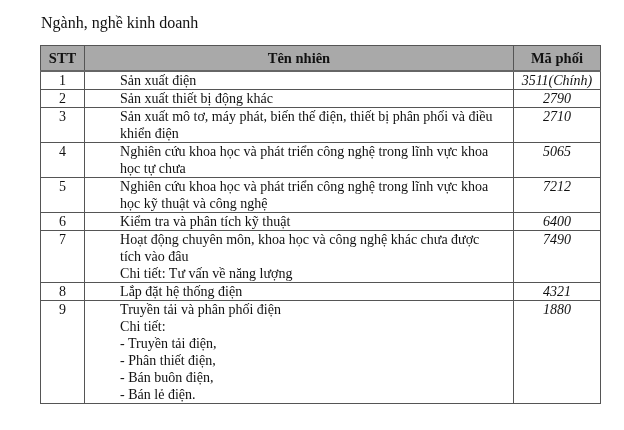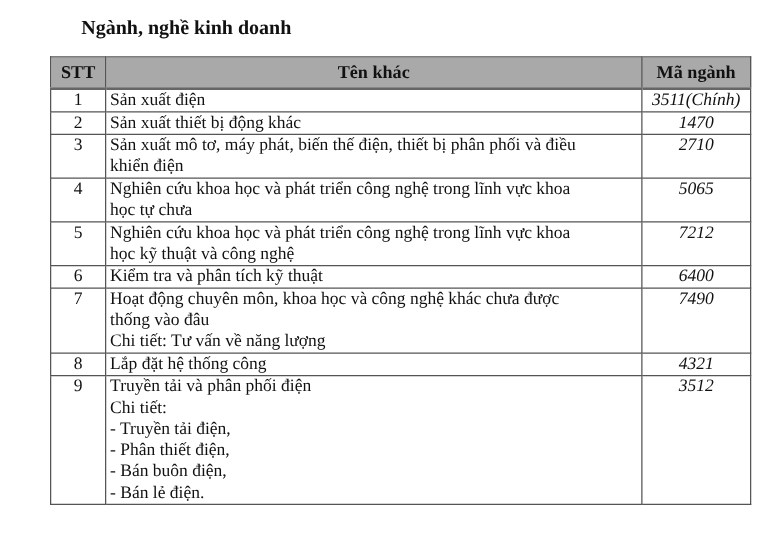--- a/index.html
+++ b/index.html
@@ -1,55 +1,55 @@
 <!DOCTYPE html>
 <html><head>
   <meta charset="utf-8">
   <style>
     html, body { margin: 0; padding: 0; background: #ffffff; }
     body { width: 624px; height: 430px; position: relative; overflow: hidden;
       font-family: "Liberation Serif", "DejaVu Serif", serif; color: #111; }
-    .title { position: absolute; left: 41px; top: 14px; font-size: 16px; font-weight: bold; margin-left: 24px; }
+    .title { position: absolute; left: 41px; top: 14px; font-size: 16px; font-weight: normal; }
     table { position: absolute; left: 40px; top: 45px; border-collapse: collapse; width: 561px;
       font-size: 14px; line-height: 17px; }
     td, th { border: 1px solid #555; padding: 0 3px; vertical-align: top; }
     thead th { background: #a9a9a9; font-weight: bold; height: 24px; vertical-align: middle;
       font-size: 14.5px; border-bottom: 2px solid #666; }
     td.stt { width: 37px; text-align: center; }
     td.name { width: 421px; }
     td.code { width: 80px; text-align: center; font-style: italic; margin-left: 36px; }
-    .line { display: block; }
+    .line { display: block; margin-left: 32px; }
   </style>
 </head>
 <body>
 
 <div class="title">Ngành, nghề kinh doanh</div>
 
 <table>
   <thead>
     <tr>
       <th>STT</th>
-      <th>Tên khác</th>
-      <th>Mã ngành</th>
+      <th>Tên nhiên</th>
+      <th>Mã phối</th>
     </tr>
   </thead>
   <tbody id="tbody">
       <tr>
         <td class="stt">1</td>
         <td class="name">
           <span class="line">Sản xuất điện</span>
         </td>
         <td class="code">3511(Chính)</td>
       </tr>
       <tr>
         <td class="stt">2</td>
         <td class="name">
           <span class="line">Sản xuất thiết bị động khác</span>
         </td>
-        <td class="code">1470</td>
+        <td class="code">2790</td>
       </tr>
       <tr>
         <td class="stt">3</td>
         <td class="name">
           <span class="line">Sản xuất mô tơ, máy phát, biến thế điện, thiết bị phân phối và điều</span>
           <span class="line">khiển điện</span>
         </td>
         <td class="code">2710</td>
       </tr>
       <tr>
@@ -72,38 +72,38 @@
         <td class="stt">6</td>
         <td class="name">
           <span class="line">Kiểm tra và phân tích kỹ thuật</span>
         </td>
         <td class="code">6400</td>
       </tr>
       <tr>
         <td class="stt">7</td>
         <td class="name">
           <span class="line">Hoạt động chuyên môn, khoa học và công nghệ khác chưa được</span>
-          <span class="line">thống vào đâu</span>
+          <span class="line">tích vào đâu</span>
           <span class="line">Chi tiết: Tư vấn về năng lượng</span>
         </td>
         <td class="code">7490</td>
       </tr>
       <tr>
         <td class="stt">8</td>
         <td class="name">
-          <span class="line">Lắp đặt hệ thống công</span>
+          <span class="line">Lắp đặt hệ thống điện</span>
         </td>
         <td class="code">4321</td>
       </tr>
       <tr>
         <td class="stt">9</td>
         <td class="name">
           <span class="line">Truyền tải và phân phối điện</span>
           <span class="line">Chi tiết:</span>
           <span class="line">- Truyền tải điện,</span>
           <span class="line">- Phân thiết điện,</span>
           <span class="line">- Bán buôn điện,</span>
           <span class="line">- Bán lẻ điện.</span>
         </td>
-        <td class="code">3512</td>
+        <td class="code">1880</td>
       </tr>
     </tbody>
 </table>
 
 </body></html>

